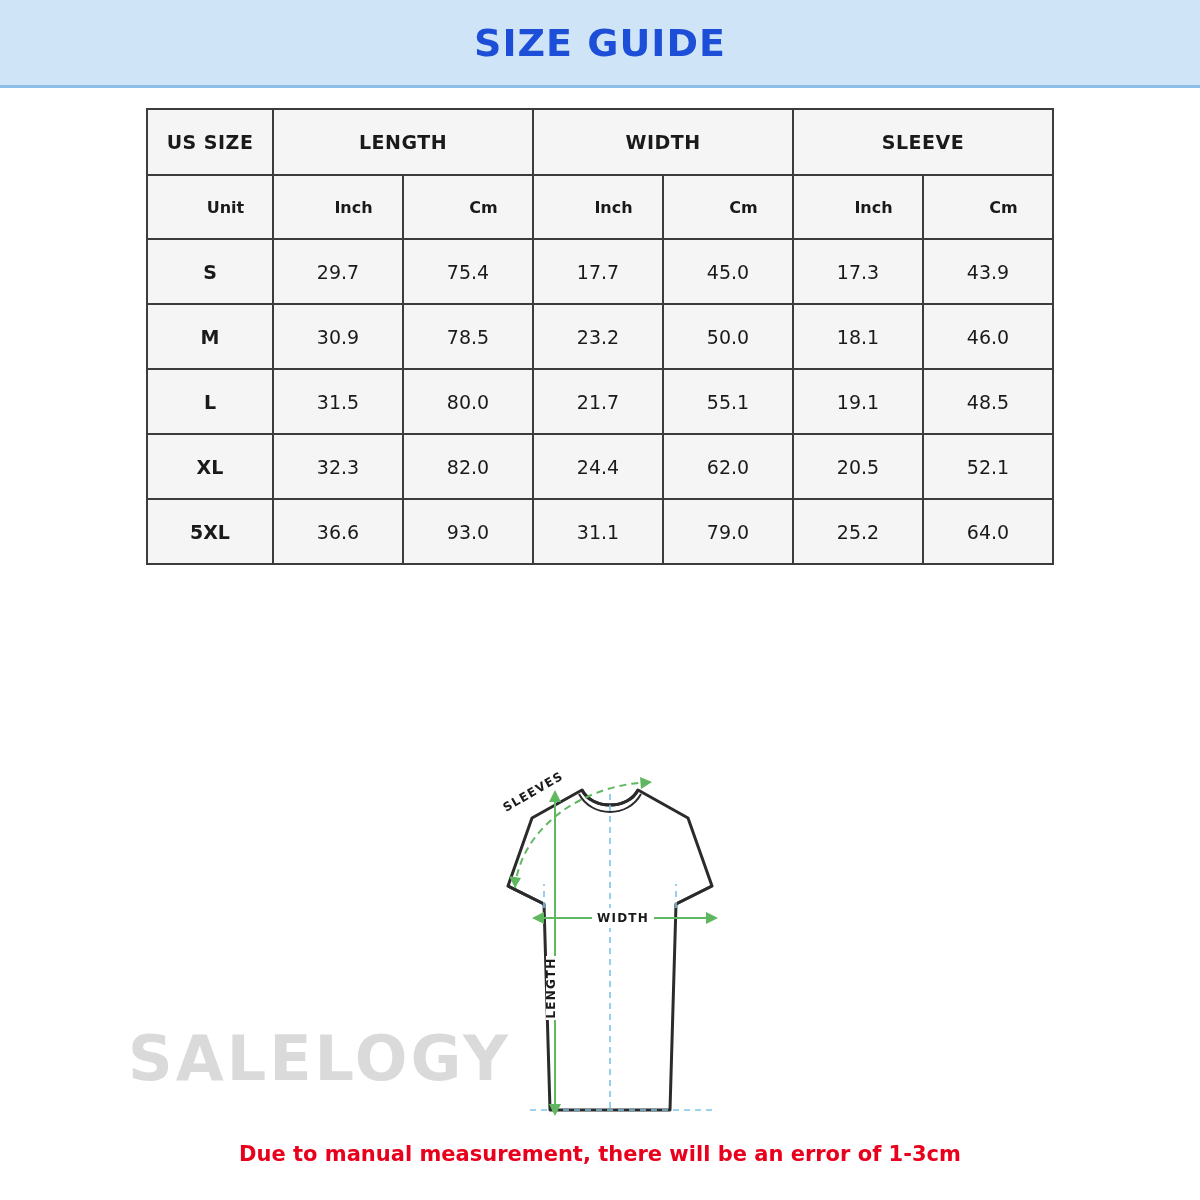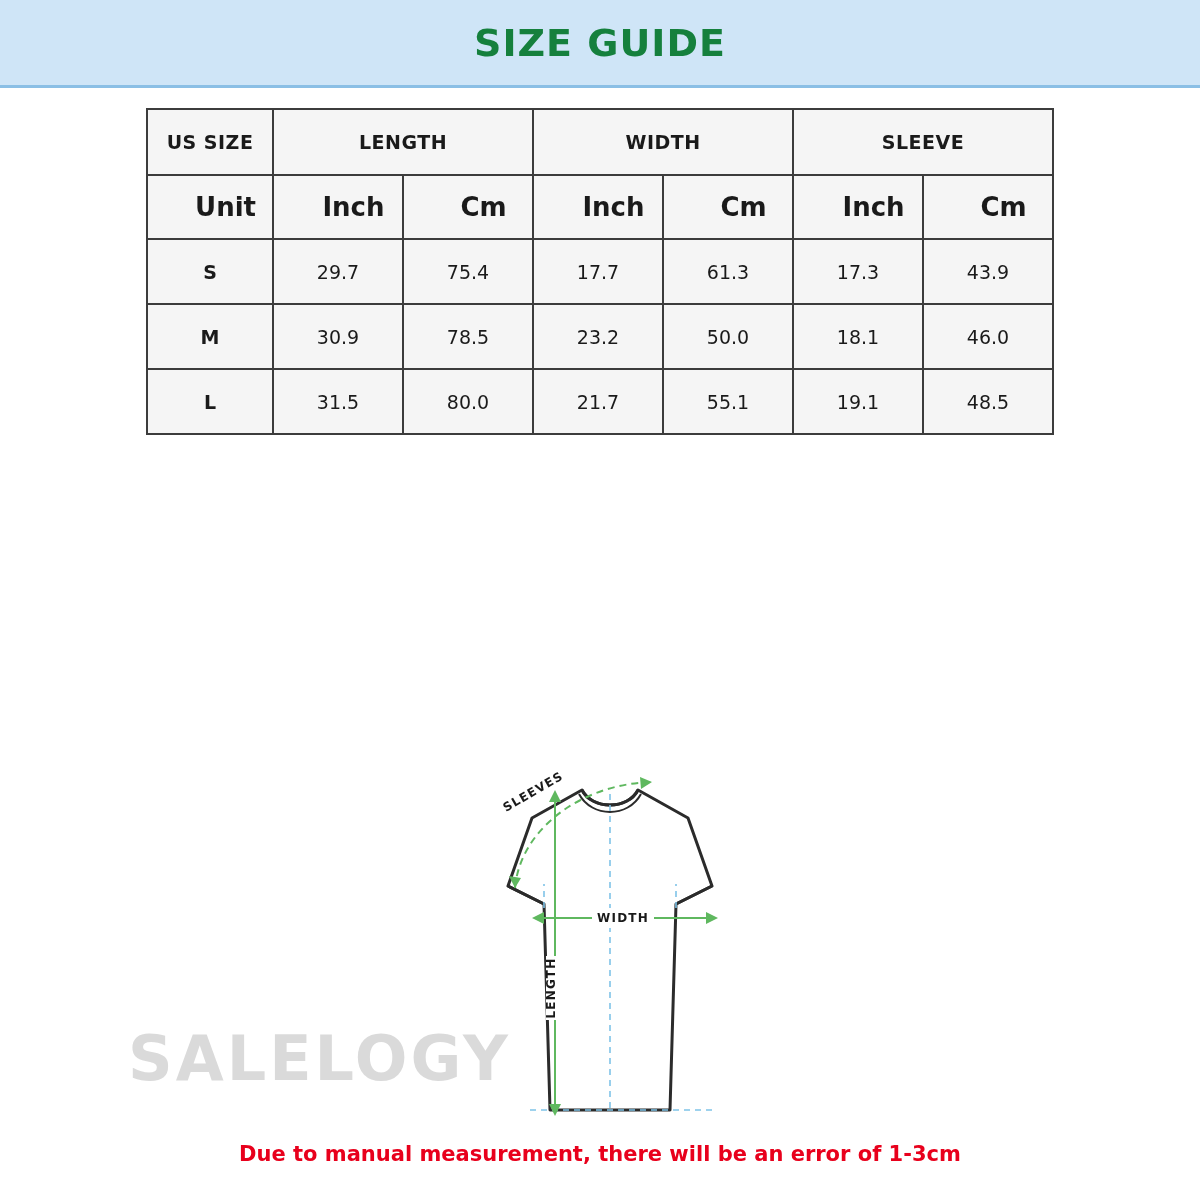--- a/index.html
+++ b/index.html
@@ -26,21 +26,21 @@
     border-bottom: 3px solid #8bbfe5;
     box-sizing: border-box;
     display: flex;
     align-items: center;
     justify-content: center;
   }
   .header-title {
     font-size: 38px;
     font-weight: bold;
     letter-spacing: 1px;
-    color: #15803d;
+    color: #1d4ed8;
     font-family: "DejaVu Sans", sans-serif;
   }
 
   
   .table-wrap {
     position: absolute;
     left: 146px;
     top: 108px;
     width: 908px;
   }
@@ -57,21 +57,21 @@
     font-family: "DejaVu Sans", sans-serif;
   }
   .hdr-row th {
     height: 62px;
     font-size: 19px;
     font-weight: bold;
     letter-spacing: 0.5px;
   }
   .unit-row td {
     height: 60px;
-    font-size: 26px;
+    font-size: 16px;
     font-weight: bold;
     padding-left: 32px;
   }
   .data-row td {
     height: 61px;
     font-size: 19px;
   }
   .data-row td.sz {
     font-weight: bold;
   }
@@ -168,21 +168,21 @@
         <td>Cm</td>
         <td>Inch</td>
         <td>Cm</td>
       </tr>
 
       <tr class="data-row">
         <td class="sz">S</td>
         <td>29.7</td>
         <td>75.4</td>
         <td>17.7</td>
-        <td>61.3</td>
+        <td>45.0</td>
         <td>17.3</td>
         <td>43.9</td>
       </tr>
       <tr class="data-row">
         <td class="sz">M</td>
         <td>30.9</td>
         <td>78.5</td>
         <td>23.2</td>
         <td>50.0</td>
         <td>18.1</td>
@@ -190,20 +190,38 @@
       </tr>
       <tr class="data-row">
         <td class="sz">L</td>
         <td>31.5</td>
         <td>80.0</td>
         <td>21.7</td>
         <td>55.1</td>
         <td>19.1</td>
         <td>48.5</td>
       </tr>
+      <tr class="data-row">
+        <td class="sz">XL</td>
+        <td>32.3</td>
+        <td>82.0</td>
+        <td>24.4</td>
+        <td>62.0</td>
+        <td>20.5</td>
+        <td>52.1</td>
+      </tr>
+      <tr class="data-row">
+        <td class="sz">5XL</td>
+        <td>36.6</td>
+        <td>93.0</td>
+        <td>31.1</td>
+        <td>79.0</td>
+        <td>25.2</td>
+        <td>64.0</td>
+      </tr>
     </tbody>
   </table>
 </div>
 
 <div class="diagram">
   <svg width="380" height="370" viewBox="0 0 380 370" xmlns="http://www.w3.org/2000/svg">
 
     <g>
       <path d="M112 60 L162 32 C172 52 208 52 218 32 L268 60 L292 128 L256 146 L250 352 L130 352 L124 146 L88 128 Z" fill="#ffffff" stroke="#2b2b2b" stroke-width="3" stroke-linejoin="round"></path>
       <path d="M162 32 C172 52 208 52 218 32" fill="none" stroke="#2b2b2b" stroke-width="3"></path>

